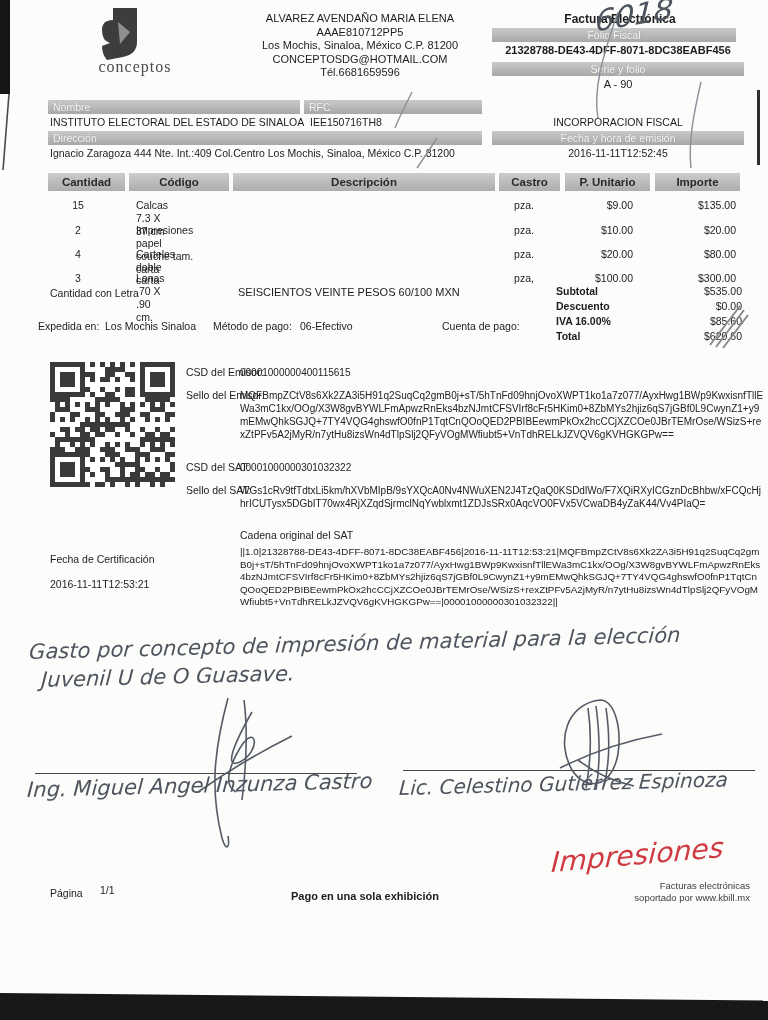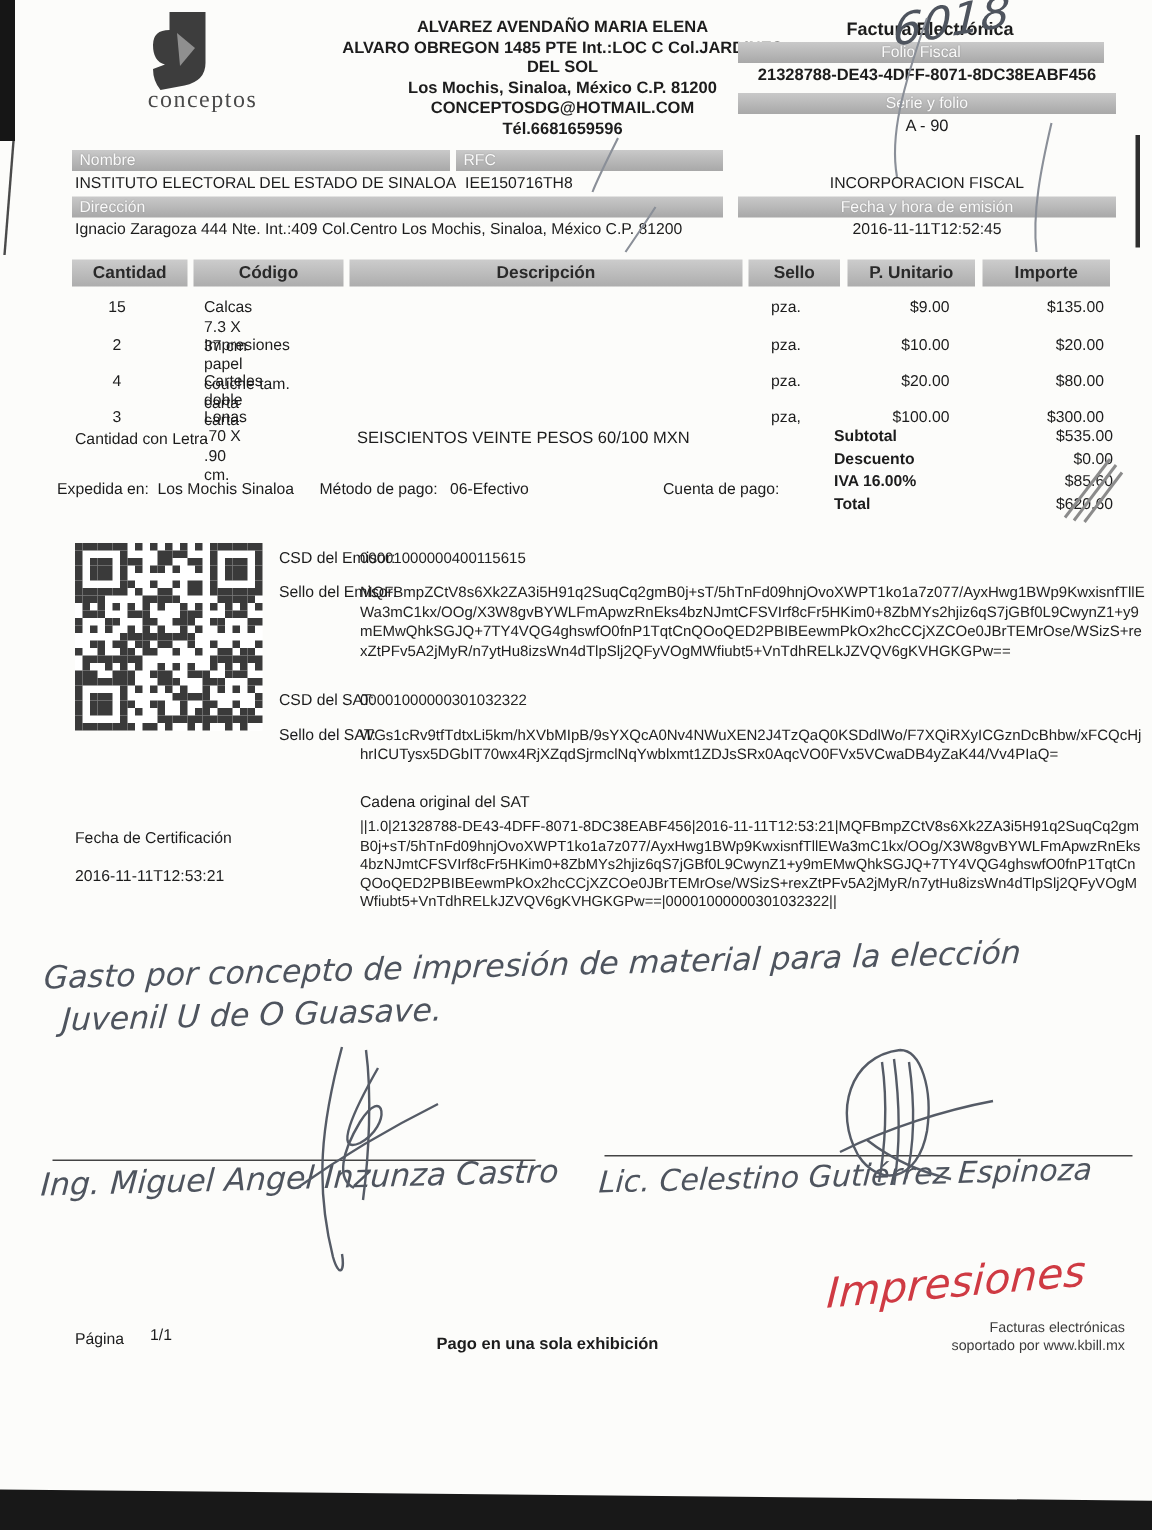--- a/index.html
+++ b/index.html
@@ -35,23 +35,23 @@
   <div class="abs" style="left:0;top:0;width:10px;height:94px;background:#161616;"></div>
   <div class="abs" style="left:757px;top:90px;width:2.5px;height:75px;background:#2e2e2e;"></div>
   <div class="abs" style="left:-8px;top:993px;width:790px;height:45px;background:#181818;transform:rotate(0.55deg);transform-origin:left top;"></div>
 
   <svg class="abs" style="left:96px;top:8px;" width="64" height="52" viewBox="0 0 64 52">
     <path d="M6 22 q0 -10 11 -10 l0 -12 l24 0 l0 34 q0 12 -14 15 l-16 3 q-5 -6 -5 -14 l8 -3 q-8 -2 -8 -13 z" fill="#3d3d3d"></path>
     <path d="M22 14 l12 10 l-10 12 z" fill="#8f8f8f"></path>
   </svg>
   <div class="abs" style="left:80px;top:58px;width:110px;text-align:center;font-family:'Liberation Serif',serif;font-size:16px;letter-spacing:1px;color:#4a4a4a;">conceptos</div>
 
-  <div class="abs ctr" style="left:227px;top:12px;width:296px;font-weight:bold;">
+  <div class="abs ctr" style="left:212px;top:12px;width:296px;">
     <div class="t11">ALVAREZ AVENDAÑO MARIA ELENA</div>
-    <div class="t11">ALVARO OBREGON  1485 PTE Int.:LOC C Col.JARDINES DEL SOL</div>
+    <div class="t11">AAAE810712PP5</div>
     <div class="t11">Los Mochis, Sinaloa, México C.P. 81200</div>
     <div class="t11">CONCEPTOSDG@HOTMAIL.COM</div>
     <div class="t11">Tél.6681659596</div>
   </div>
 
   <div class="abs ctr b" style="left:495px;top:12px;width:250px;font-size:12px;">Factura Electrónica</div>
   <div class="abs bar center" style="left:492px;top:28px;width:244px;">Folio Fiscal</div>
   <div class="abs ctr b" style="left:488px;top:44px;width:260px;font-size:11px;">21328788-DE43-4DFF-8071-8DC38EABF456</div>
   <div class="abs bar center" style="left:492px;top:62px;width:252px;">Serie y folio</div>
   <div class="abs ctr" style="left:492px;top:78px;width:252px;font-size:11px;">A - 90</div>
@@ -63,21 +63,21 @@
   <div class="abs t10" style="left:310px;top:116px;">IEE150716TH8</div>
   <div class="abs t10 ctr" style="left:492px;top:116px;width:252px;">INCORPORACION FISCAL</div>
   <div class="abs bar" style="left:48px;top:131px;width:434px;">Dirección</div>
   <div class="abs bar center" style="left:492px;top:131px;width:252px;">Fecha y hora de emisión</div>
   <div class="abs t10" style="left:50px;top:147px;width:440px;">Ignacio Zaragoza  444 Nte. Int.:409 Col.Centro Los Mochis, Sinaloa, México C.P. 81200</div>
   <div class="abs t10 ctr" style="left:492px;top:147px;width:252px;">2016-11-11T12:52:45</div>
 
   <div class="abs thead" style="left:48px;top:173px;width:77px;">Cantidad</div>
   <div class="abs thead" style="left:129px;top:173px;width:100px;">Código</div>
   <div class="abs thead" style="left:233px;top:173px;width:262px;">Descripción</div>
-  <div class="abs thead" style="left:499px;top:173px;width:61px;">Sello</div>
+  <div class="abs thead" style="left:499px;top:173px;width:61px;">Castro</div>
   <div class="abs thead" style="left:565px;top:173px;width:85px;">P. Unitario</div>
   <div class="abs thead" style="left:655px;top:173px;width:85px;">Importe</div>
 
   <div class="abs" style="left:0;top:0;">
     <div>
       <div class="abs t10 ctr" style="left:48px;top:199px;width:60px;">15</div>
       <div class="abs t10" style="left:136px;top:199px;">Calcas 7.3 X 37 cm</div>
       <div class="abs t10 ctr" style="left:496px;top:199px;width:56px;">pza.</div>
       <div class="abs t10 rt" style="left:545px;top:199px;width:88px;">$9.00</div>
       <div class="abs t10 rt" style="left:648px;top:199px;width:88px;">$135.00</div>

